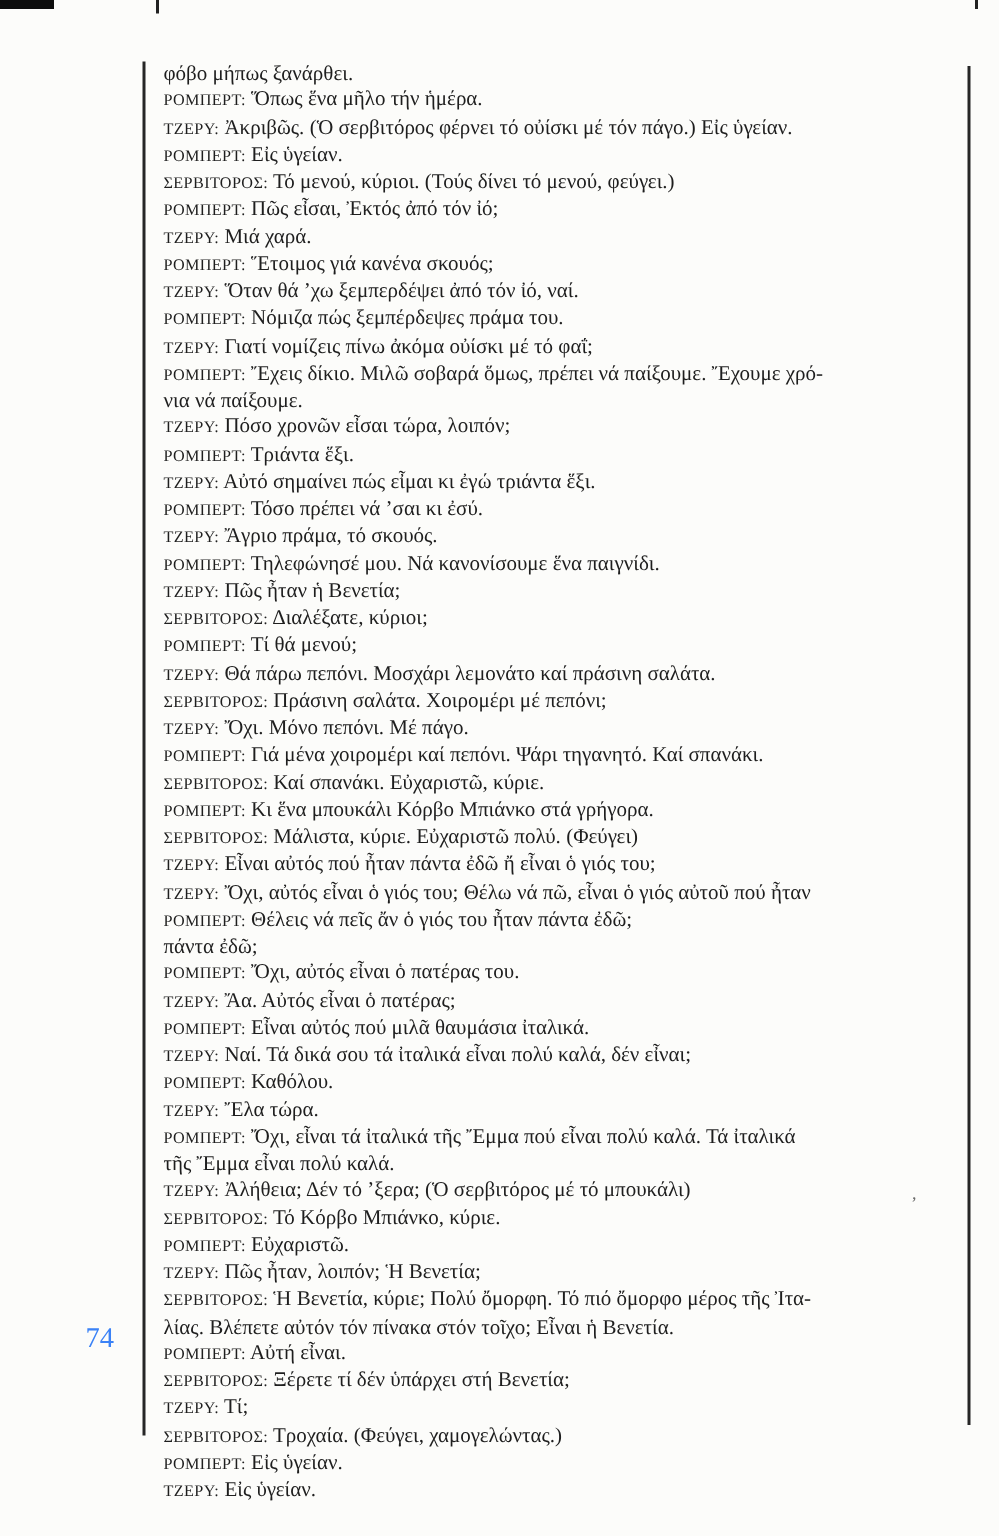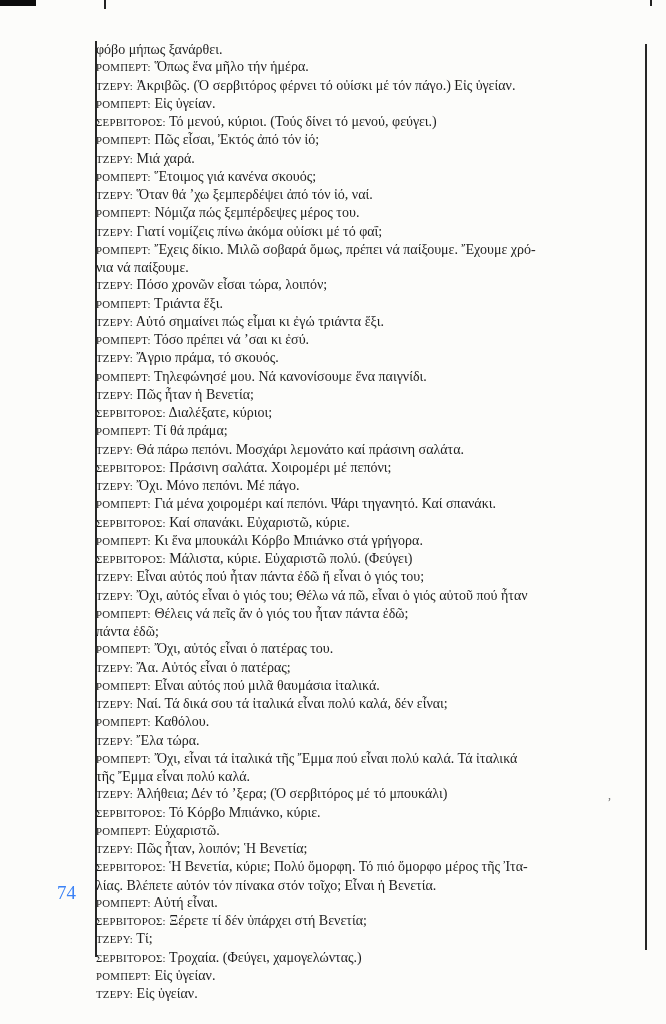--- a/index.html
+++ b/index.html
@@ -21,21 +21,21 @@
   .tick-right { left: 650px; height: 6px; }
   .page-number {
     position: absolute;
     left: 57px;
     top: 882px;
     font-size: 19px;
     color: #3b82f6;
   }
   .text-block {
     position: absolute;
-    left: 96px;
+    left: 109px;
     top: 41px;
     width: 532px;
     font-size: 14px;
     line-height: 17.25px;
   }
   .line { white-space: nowrap; }
   .seg-sp { font-size: 10.8px; letter-spacing: 0.25px; text-align: center; }
   .seg-n  { }
   .seg-i  { }
   .speck {
@@ -60,33 +60,33 @@
   <div class="text-block" id="text-block">
       <div class="line"><span class="seg-n">φόβο μήπως ξανάρθει.</span></div>
       <div class="line"><span class="seg-sp">ΡΟΜΠΕΡΤ:</span><span class="seg-n"> Ὅπως ἕνα μῆλο τήν ἡμέρα.</span></div>
       <div class="line"><span class="seg-sp">ΤΖΕΡΥ:</span><span class="seg-n"> Ἀκριβῶς. </span><span class="seg-i">(Ὁ σερβιτόρος φέρνει τό οὐίσκι μέ τόν πάγο.)</span><span class="seg-n"> Εἰς ὑγείαν.</span></div>
       <div class="line"><span class="seg-sp">ΡΟΜΠΕΡΤ:</span><span class="seg-n"> Εἰς ὑγείαν.</span></div>
       <div class="line"><span class="seg-sp">ΣΕΡΒΙΤΟΡΟΣ:</span><span class="seg-n"> Τό μενού, κύριοι. </span><span class="seg-i">(Τούς δίνει τό μενού, φεύγει.)</span></div>
       <div class="line"><span class="seg-sp">ΡΟΜΠΕΡΤ:</span><span class="seg-n"> Πῶς εἶσαι, Ἐκτός ἀπό τόν ἰό;</span></div>
       <div class="line"><span class="seg-sp">ΤΖΕΡΥ:</span><span class="seg-n"> Μιά χαρά.</span></div>
       <div class="line"><span class="seg-sp">ΡΟΜΠΕΡΤ:</span><span class="seg-n"> Ἕτοιμος γιά κανένα σκουός;</span></div>
       <div class="line"><span class="seg-sp">ΤΖΕΡΥ:</span><span class="seg-n"> Ὅταν θά ’χω ξεμπερδέψει ἀπό τόν ἰό, ναί.</span></div>
-      <div class="line"><span class="seg-sp">ΡΟΜΠΕΡΤ:</span><span class="seg-n"> Νόμιζα πώς ξεμπέρδεψες μέρος του.</span></div>
+      <div class="line"><span class="seg-sp">ΡΟΜΠΕΡΤ:</span><span class="seg-n"> Νόμιζα πώς ξεμπέρδεψες πράμα του.</span></div>
       <div class="line"><span class="seg-sp">ΤΖΕΡΥ:</span><span class="seg-n"> Γιατί νομίζεις πίνω ἀκόμα οὐίσκι μέ τό φαΐ;</span></div>
       <div class="line"><span class="seg-sp">ΡΟΜΠΕΡΤ:</span><span class="seg-n"> Ἔχεις δίκιο. Μιλῶ σοβαρά ὅμως, πρέπει νά παίξουμε. Ἔχουμε χρό-</span></div>
       <div class="line"><span class="seg-n">νια νά παίξουμε.</span></div>
       <div class="line"><span class="seg-sp">ΤΖΕΡΥ:</span><span class="seg-n"> Πόσο χρονῶν εἶσαι τώρα, λοιπόν;</span></div>
       <div class="line"><span class="seg-sp">ΡΟΜΠΕΡΤ:</span><span class="seg-n"> Τριάντα ἕξι.</span></div>
       <div class="line"><span class="seg-sp">ΤΖΕΡΥ:</span><span class="seg-n"> Αὐτό σημαίνει πώς εἶμαι κι ἐγώ τριάντα ἕξι.</span></div>
       <div class="line"><span class="seg-sp">ΡΟΜΠΕΡΤ:</span><span class="seg-n"> Τόσο πρέπει νά ’σαι κι ἐσύ.</span></div>
       <div class="line"><span class="seg-sp">ΤΖΕΡΥ:</span><span class="seg-n"> Ἄγριο πράμα, τό σκουός.</span></div>
       <div class="line"><span class="seg-sp">ΡΟΜΠΕΡΤ:</span><span class="seg-n"> Τηλεφώνησέ μου. Νά κανονίσουμε ἕνα παιγνίδι.</span></div>
       <div class="line"><span class="seg-sp">ΤΖΕΡΥ:</span><span class="seg-n"> Πῶς ἦταν ἡ Βενετία;</span></div>
       <div class="line"><span class="seg-sp">ΣΕΡΒΙΤΟΡΟΣ:</span><span class="seg-n"> Διαλέξατε, κύριοι;</span></div>
-      <div class="line"><span class="seg-sp">ΡΟΜΠΕΡΤ:</span><span class="seg-n"> Τί θά πράμα;</span></div>
+      <div class="line"><span class="seg-sp">ΡΟΜΠΕΡΤ:</span><span class="seg-n"> Τί θά μενού;</span></div>
       <div class="line"><span class="seg-sp">ΤΖΕΡΥ:</span><span class="seg-n"> Θά πάρω πεπόνι. Μοσχάρι λεμονάτο καί πράσινη σαλάτα.</span></div>
       <div class="line"><span class="seg-sp">ΣΕΡΒΙΤΟΡΟΣ:</span><span class="seg-n"> Πράσινη σαλάτα. Χοιρομέρι μέ πεπόνι;</span></div>
       <div class="line"><span class="seg-sp">ΤΖΕΡΥ:</span><span class="seg-n"> Ὄχι. Μόνο πεπόνι. Μέ πάγο.</span></div>
       <div class="line"><span class="seg-sp">ΡΟΜΠΕΡΤ:</span><span class="seg-n"> Γιά μένα χοιρομέρι καί πεπόνι. Ψάρι τηγανητό. Καί σπανάκι.</span></div>
       <div class="line"><span class="seg-sp">ΣΕΡΒΙΤΟΡΟΣ:</span><span class="seg-n"> Καί σπανάκι. Εὐχαριστῶ, κύριε.</span></div>
       <div class="line"><span class="seg-sp">ΡΟΜΠΕΡΤ:</span><span class="seg-n"> Κι ἕνα μπουκάλι Κόρβο Μπιάνκο στά γρήγορα.</span></div>
       <div class="line"><span class="seg-sp">ΣΕΡΒΙΤΟΡΟΣ:</span><span class="seg-n"> Μάλιστα, κύριε. Εὐχαριστῶ πολύ. </span><span class="seg-i">(Φεύγει)</span></div>
       <div class="line"><span class="seg-sp">ΤΖΕΡΥ:</span><span class="seg-n"> Εἶναι αὐτός πού ἦταν πάντα ἐδῶ ἤ εἶναι ὁ γιός του;</span></div>
       <div class="line"><span class="seg-sp">ΤΖΕΡΥ:</span><span class="seg-n"> Ὄχι, αὐτός εἶναι ὁ γιός του; Θέλω νά πῶ, εἶναι ὁ γιός αὐτοῦ πού ἦταν</span></div>
       <div class="line"><span class="seg-sp">ΡΟΜΠΕΡΤ:</span><span class="seg-n"> Θέλεις νά πεῖς ἄν ὁ γιός του ἦταν πάντα ἐδῶ;</span></div>

